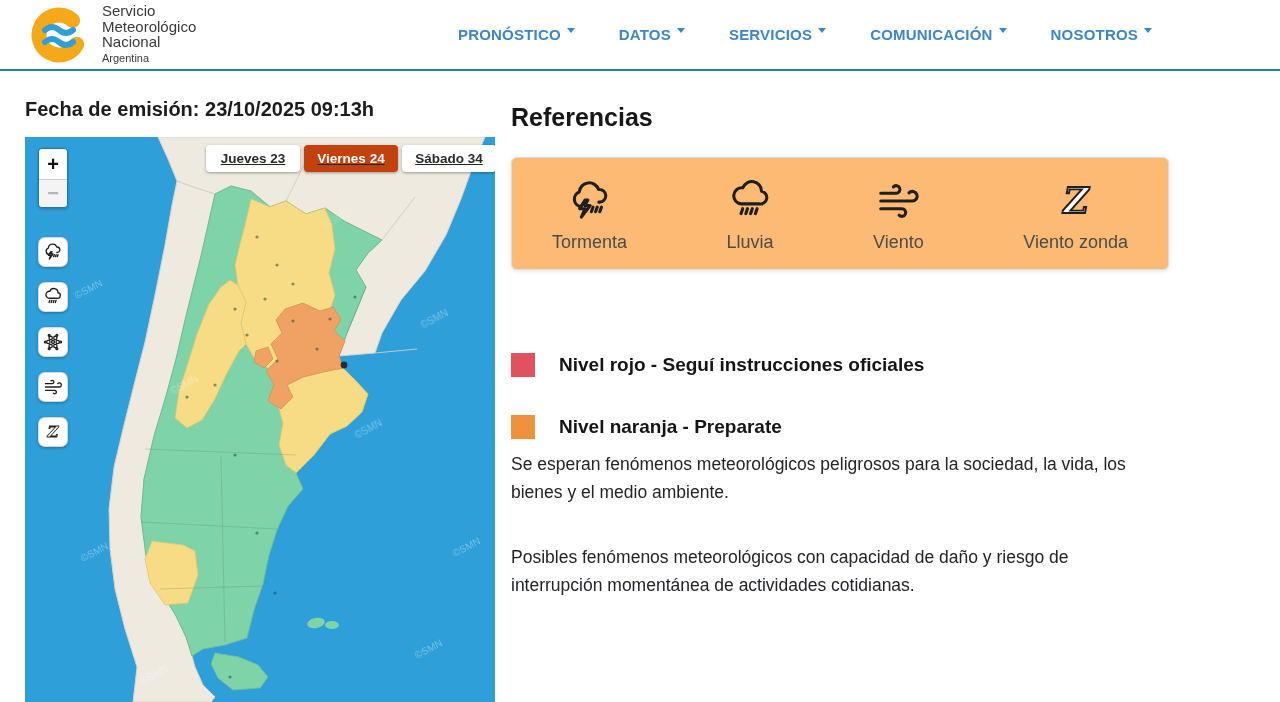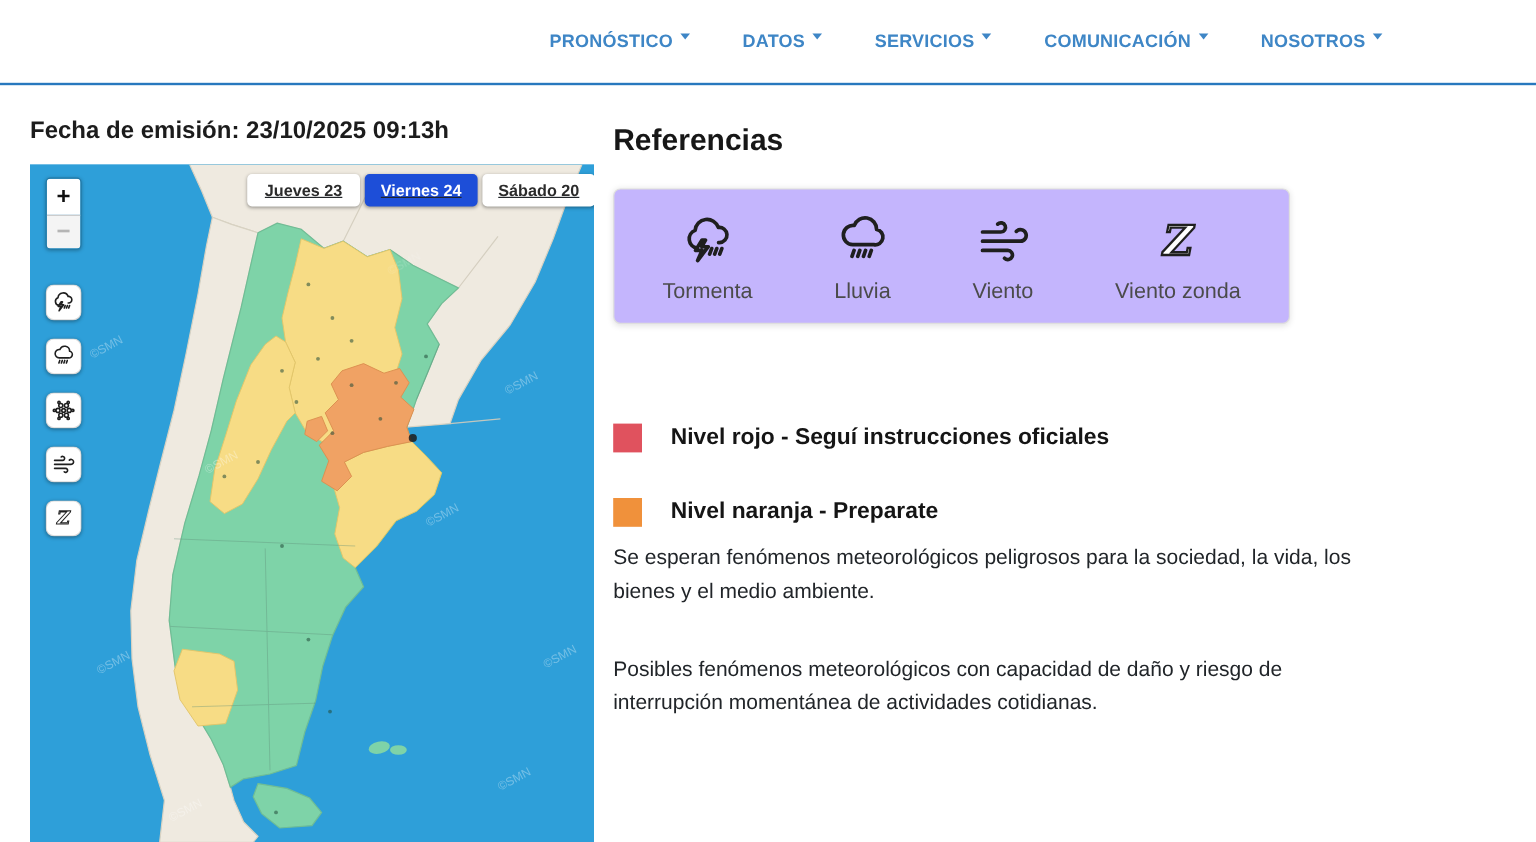--- a/index.html
+++ b/index.html
@@ -35,28 +35,28 @@
   .layerbtns { position:absolute; left:13px; top:100px; display:flex; flex-direction:column; gap:15px; }
   .lbtn { width:30px; height:30px; background:#fff; border:1px solid rgba(0,0,0,.15);
     border-radius:7px; box-shadow:0 1px 3px rgba(0,0,0,.3); display:flex; align-items:center;
     justify-content:center; cursor:pointer; }
   .lbtn svg { width:20px; height:20px; }
 
   .daytabs { position:absolute; left:181px; top:8px; display:flex; gap:4px;text-decoration:underline; }
   .daytab { width:94px; height:27px; background:#fff; border-radius:4px;
     box-shadow:0 1px 3px rgba(0,0,0,.35); display:flex; align-items:center; justify-content:center;
     font-size:13.5px; font-weight:700; color:#2b2b2b; cursor:pointer; }
-  .daytab.selected { background:#1d4ed8; color:#fff; }
+  .daytab.selected { background:#c2410c; color:#fff; }
 
   
   .right { position:absolute; left:511px; top:103px; width:660px; }
   .right h2 { font-size:25px; font-weight:700; color:#171717; }
-  .refbox { margin-top:25px; width:564px; border:1px solid #dedede; border-radius:6px;
+  .refbox { margin-top:25px; width:658px; border:1px solid #dedede; border-radius:6px;
     box-shadow:0 1px 5px rgba(0,0,0,.12); padding:20px 40px 16px; display:flex;
-    justify-content:space-between; align-items:flex-end; background:#c4b5fd; }
+    justify-content:space-between; align-items:flex-end; background:#fdba74; }
   .refitem { display:flex; flex-direction:column; align-items:center; gap:8px; }
   .refitem svg { width:46px; height:46px; }
   .reflabel { font-size:18px; color:#4b4b4b; }
 
   .levels { margin-top:83px; }
   .level { margin-bottom:38px; }
   .level-head { display:flex; align-items:center; gap:24px; }
   .swatch { width:24px; height:24px; flex:0 0 24px; }
   .level-title { font-size:19px; font-weight:700; color:#151515; }
   .level p { margin-top:12px; width:625px; font-size:17.5px; line-height:27.5px; color:#212529; }
@@ -99,20 +99,33 @@
       <path class="icon-stroke" d="M12.59 19.41A2 2 0 1 0 14 16H3"></path>
       <path class="icon-stroke" d="M17.73 7.73A2.5 2.5 0 1 1 19.5 12H3"></path>
     </symbol>
     <symbol id="icon-zonda" viewBox="0 0 24 24">
       <text x="12" y="18" text-anchor="middle" font-family="DejaVu Serif, serif" font-style="italic" font-weight="700" font-size="18" fill="#ffffff" stroke="#1f1f1f" stroke-width="1">Z</text>
     </symbol>
   </defs>
 </svg>
 
 <div class="header">
+  <div class="brand">
+    <svg width="62" height="58" viewBox="0 0 62 58">
+      <circle cx="29" cy="29" r="20" fill="none" stroke="#F5A818" stroke-width="15" stroke-dasharray="99 27" stroke-linecap="round" transform="rotate(28 29 29)"></circle>
+      <path d="M15,24 q7,-6 14,0 t14,0" fill="none" stroke="#2e9fd9" stroke-width="6" stroke-linecap="round"></path>
+      <path d="M15,36 q7,-6 14,0 t14,0" fill="none" stroke="#2e9fd9" stroke-width="6" stroke-linecap="round"></path>
+    </svg>
+    <div class="brand-text">
+      <div>Servicio</div>
+      <div>Meteorológico</div>
+      <div>Nacional</div>
+      <div class="country">Argentina</div>
+    </div>
+  </div>
   <div class="nav">
     <div class="nav-item">
       <span>PRONÓSTICO</span>
       <span class="caret"></span>
     </div>
     <div class="nav-item">
       <span>DATOS</span>
       <span class="caret"></span>
     </div>
     <div class="nav-item">
@@ -236,21 +249,21 @@
     <div class="lbtn">
       <svg>
           <use href="#icon-zonda"></use>
         </svg>
     </div>
   </div>
 
   <div class="daytabs">
     <div class="daytab">Jueves 23</div>
     <div class="daytab selected">Viernes 24</div>
-    <div class="daytab">Sábado 20</div>
+    <div class="daytab">Sábado 34</div>
   </div>
 </div>
 
 <div class="right">
   <h2>Referencias</h2>
 
   <div class="refbox">
     <div class="refitem">
       <svg>
           <use href="#icon-storm"></use>

